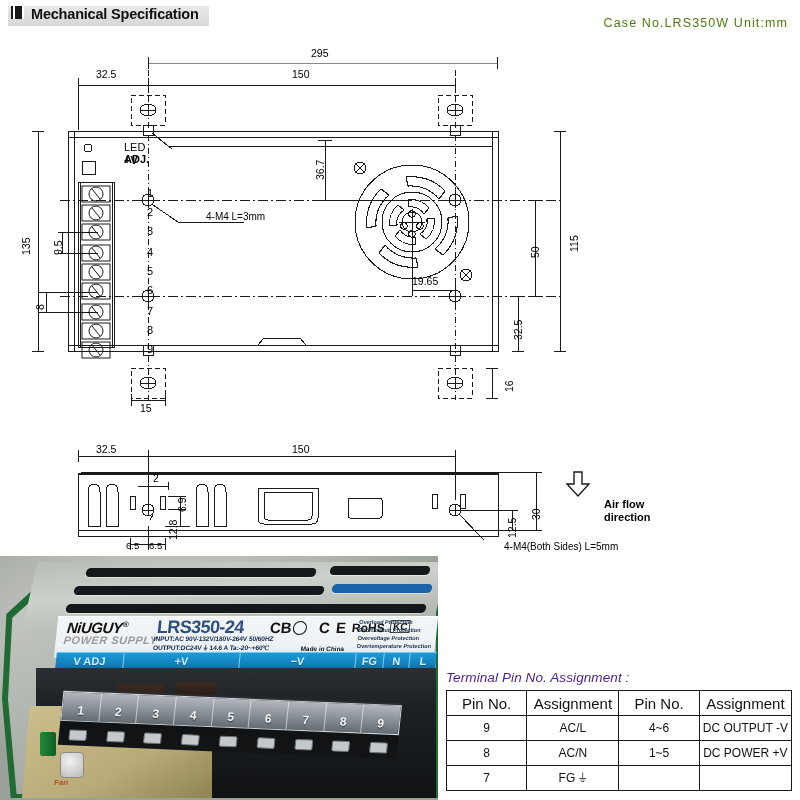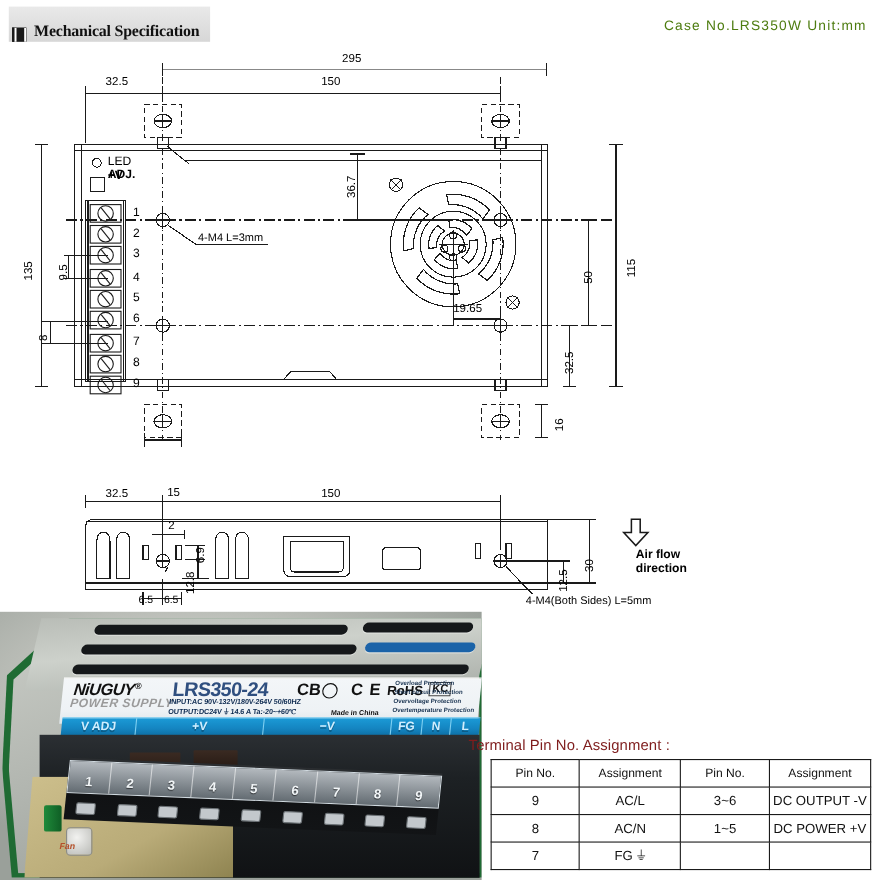--- a/index.html
+++ b/index.html
@@ -9,45 +9,44 @@
     background: #ffffff;
     font-family: "Liberation Sans", sans-serif;
     color: #000;
     overflow: hidden;
   }
   #page { position: relative; width: 800px; height: 800px; }
 
   
   .sec-header {
     position: absolute; left: 8px; top: 6px;
-    height: 32px;
-    display: flex; align-items: flex-end;
+    height: 20px;
+    display: flex; align-items: flex-start;
     background: linear-gradient(to bottom, #e9e9e9, #d7d7d7);
     padding-right: 10px;
-    font-family: Liberation Serif, serif;
   }
   .sec-bullet {
     width: 13px; height: 13px; background: #1a1a1a;
     margin: 0 7px 0 3px;
     border-left: 2px solid #1a1a1a;
     box-shadow: inset 2px 0 0 #fff, inset -2px 0 0 #fff;
   }
   .sec-title {
     font-size: 14.5px; font-weight: bold; letter-spacing: -0.2px;
     color: #111;
   }
   .case-no {
     position: absolute; right: 12px; top: 16px;
     font-size: 12.5px; letter-spacing: 1.1px; color: #4d7c0f;
   }
 
   
   .dim { position: absolute; font-size: 10.5px; color: #000; white-space: nowrap; }
   .dim.v { transform-origin: 0 0; }
-  .note { position: absolute; font-size: 10px; color: #000; white-space: nowrap; }
+  .note { position: absolute; font-size: 10px; color: #000; white-space: nowrap; margin-left: 26px; }
 
   svg.draw { position: absolute; left: 0; top: 0; }
 
   
   .photo {
     position: absolute; left: 0px; top: 556px;
     width: 438px; height: 244px;
     overflow: hidden;
   }
   .photo-bg {
@@ -166,44 +165,44 @@
   .cap-green {
     position:absolute; left: 40px; top: 176px; width: 16px; height: 24px;
     background: linear-gradient(to right,#1f8a3a,#0f5e25); border-radius: 2px;
   }
   .pot {
     position:absolute; left: 60px; top: 196px; width: 24px; height: 26px;
     background: radial-gradient(circle at 40% 35%,#f2f2f0,#b9bab6);
     border-radius: 4px; border: 1px solid #8b8c88;
   }
   .fan-txt {
-    position:absolute; left: 54px; top: 209px; font-size: 8px; color:#b5502a; font-weight:bold;
+    position:absolute; left: 54px; top: 222px; font-size: 8px; color:#b5502a; font-weight:bold;
     font-style: italic;
   }
   .comp {
     position: absolute; background: linear-gradient(to bottom,#3a2a22,#20150f);
     border-radius: 1px;
   }
 
   
   .tbl-title {
-    position: absolute; left: 426px; top: 670px;
-    font-size: 13.5px; color: #7f1d1d; letter-spacing: 0.1px;
+    position: absolute; left: 446px; top: 670px;
+    font-size: 13.5px; color: #4c1d95; letter-spacing: 0.1px; font-style: italic;
   }
   table.pin {
     position: absolute; left: 446px; top: 690px;
     border-collapse: collapse; width: 346px;
     font-size: 12px;
   }
   table.pin td {
     border: 1px solid #1a1a1a;
     height: 25px; text-align: center; vertical-align: middle;
     padding: 0 2px; color: #111;
   }
-  table.pin tr:first-child td { font-size: 11px; text-align: center; }
+  table.pin tr:first-child td { font-size: 15px; text-align: center; }
   .col-pin { width: 74px; }
   .col-asg { width: 85px; }
 </style>
 </head>
 <body>
 
 <div id="page">
 
   <div class="sec-header">
     <span class="sec-bullet"></span>
@@ -407,21 +406,21 @@
   <div class="dim" style="left:96px; top:68px;">32.5</div>
   <div class="dim" style="left:292px; top:68px;">150</div>
   <div class="dim v" style="left:20px; top:255px; transform:rotate(-90deg);">135</div>
   <div class="dim v" style="left:568px; top:252px; transform:rotate(-90deg);">115</div>
   <div class="dim v" style="left:314px; top:180px; transform:rotate(-90deg);">36.7</div>
   <div class="dim v" style="left:529px; top:258px; transform:rotate(-90deg);">50</div>
   <div class="dim" style="left:412px; top:275px;">19.65</div>
   <div class="dim v" style="left:512px; top:340px; transform:rotate(-90deg);">32.5</div>
   <div class="dim v" style="left:52px; top:255px; transform:rotate(-90deg);">9.5</div>
   <div class="dim v" style="left:34px; top:310px; transform:rotate(-90deg);">8</div>
-  <div class="dim" style="left:152px; top:402px;margin-top:40px;">15</div>
+  <div class="dim" style="left:140px; top:402px;">15</div>
   <div class="dim v" style="left:503px; top:392px; transform:rotate(-90deg);">16</div>
 
   <div class="note" style="left:98px; top:141px; font-size:11px;">LED</div>
   <div class="note" style="left:98px; top:154px; font-size:11px; font-weight:bold;">+V</div>
   <div class="note" style="left:98px; top:153px; font-size:11px; font-weight:bold;">ADJ.</div>
   <div class="note" style="left:180px; top:211px;">4-M4 L=3mm</div>
 
   <div class="note" style="left:121px; top:187px; font-size:11px;">1</div>
   <div class="note" style="left:121px; top:206px; font-size:11px;">2</div>
   <div class="note" style="left:121px; top:225px; font-size:11px;">3</div>
@@ -622,21 +621,21 @@
     <tbody>
       <tr>
         <td class="col-pin">Pin No.</td>
         <td class="col-asg">Assignment</td>
         <td class="col-pin">Pin No.</td>
         <td class="col-asg">Assignment</td>
       </tr>
       <tr>
         <td>9</td>
         <td>AC/L</td>
-        <td>3~6</td>
+        <td>4~6</td>
         <td>DC OUTPUT -V</td>
       </tr>
       <tr>
         <td>8</td>
         <td>AC/N</td>
         <td>1~5</td>
         <td>DC POWER +V</td>
       </tr>
       <tr>
         <td>7</td>

